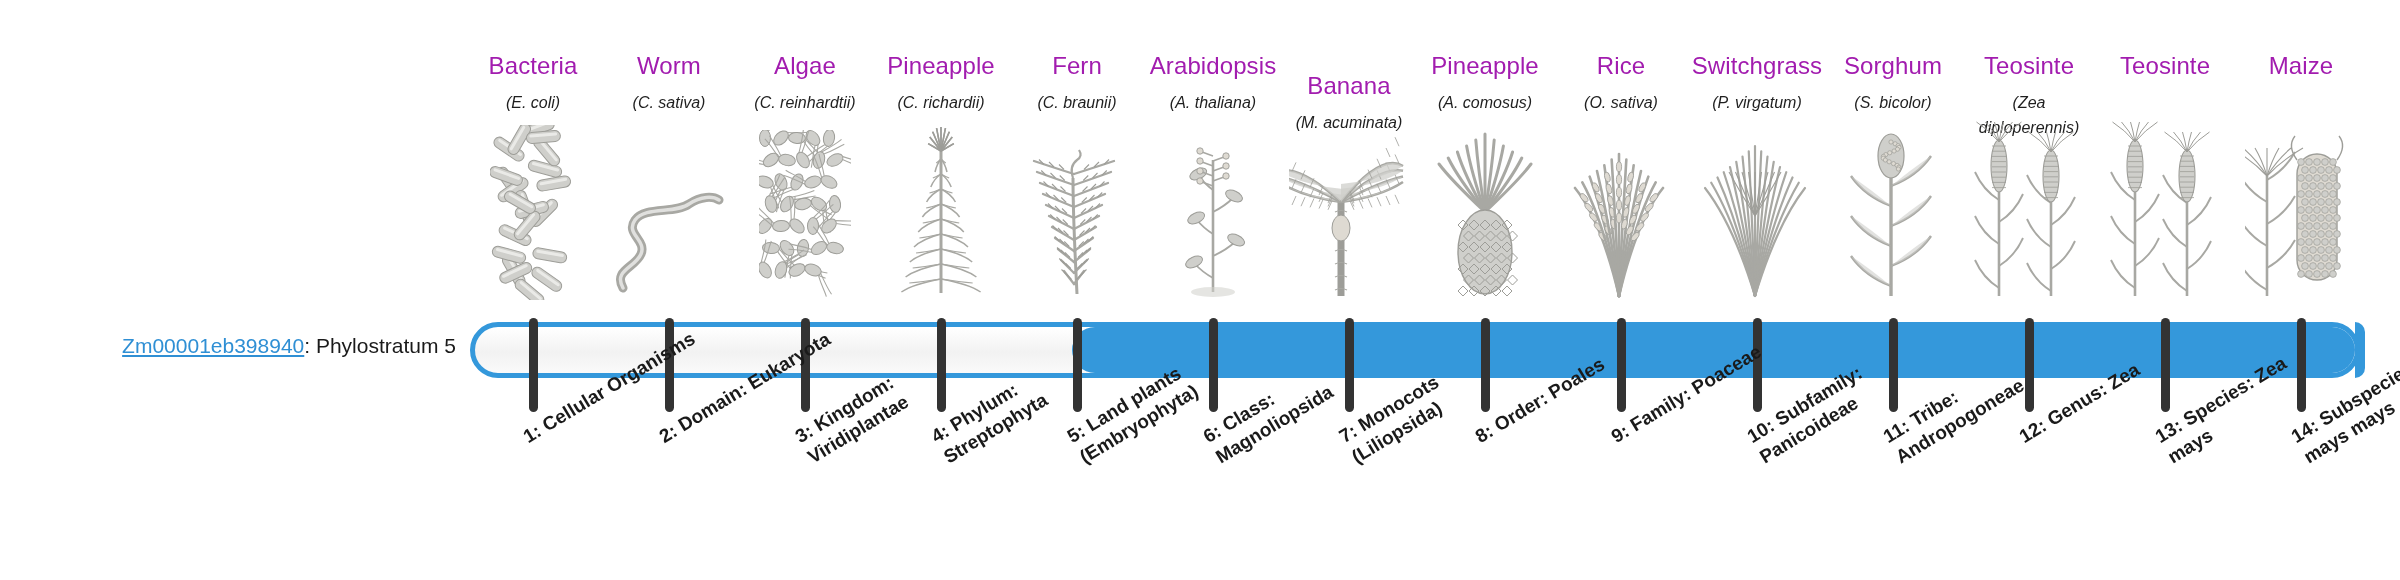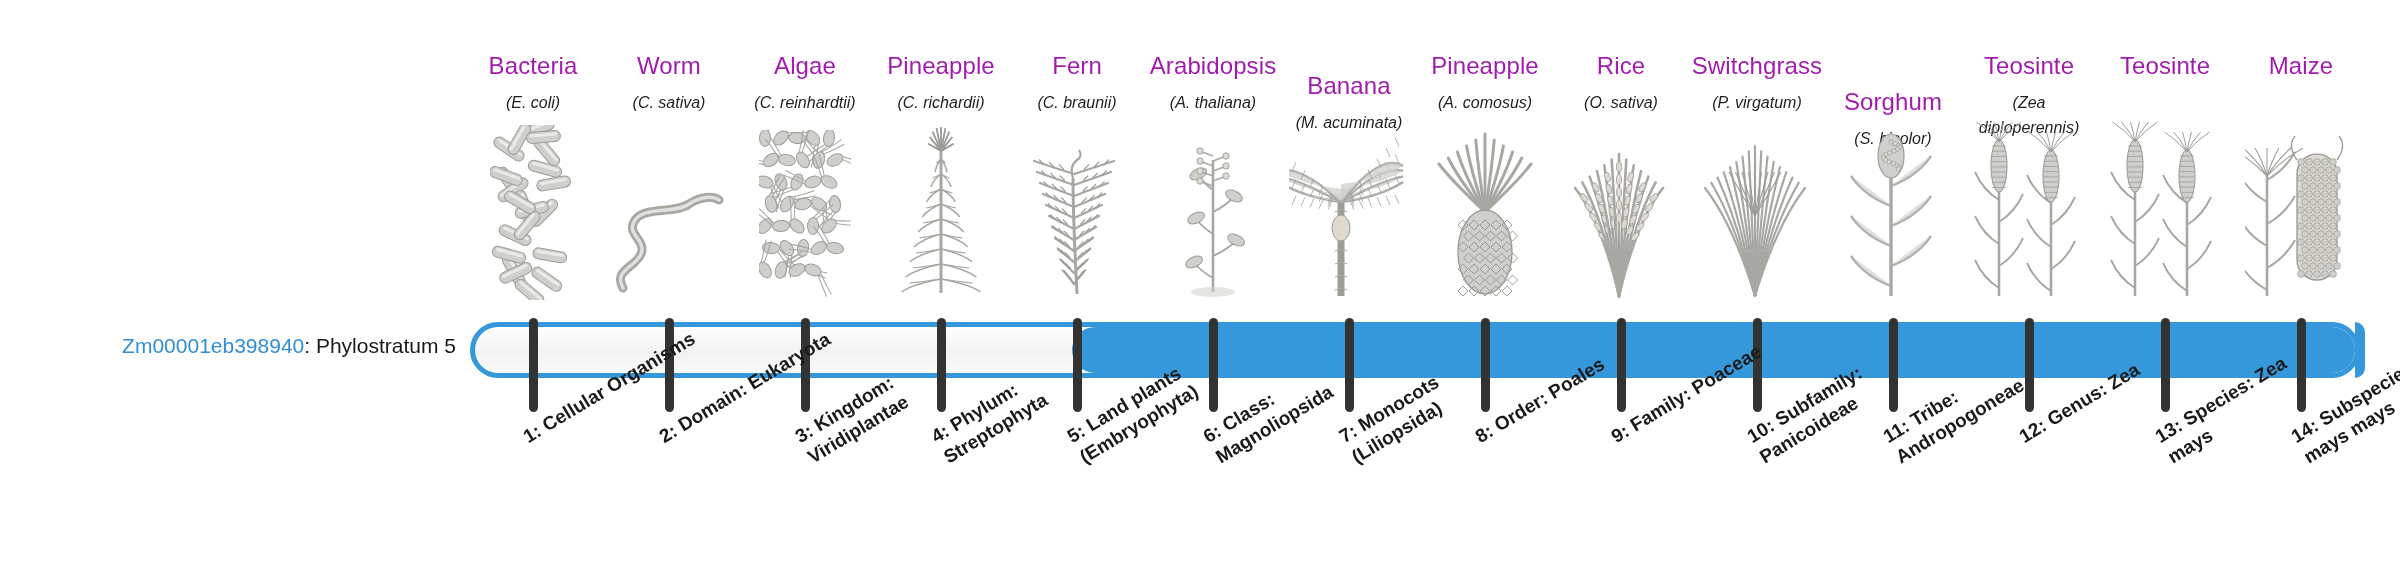--- a/index.html
+++ b/index.html
@@ -9,21 +9,21 @@
     overflow:hidden;position:relative;
   }
   #stage{position:absolute;left:0;top:0;width:2400px;height:580px;}
 
   
   .gene-label{
     position:absolute;left:36px;top:334px;width:420px;
     font-size:21px;color:#1a1a1a;white-space:nowrap;
     text-align:right;
   }
-  .gene-id{color:#2f8fd4;cursor:pointer;}
+  .gene-id{color:#2f8fd4;text-decoration:underline;cursor:pointer;}
 
   
   .col{
     position:absolute;top:54px;width:136px;
     text-align:center;
   }
   .common{
     font-size:24px;color:#a21caf;line-height:24px;
     letter-spacing:.1px;
   }
@@ -789,21 +789,21 @@
           <path d="M54 96 q-10.5 -22 -19.5 -44" fill="none" stroke="#9d9d98" stroke-width="1.1"></path>
           <path d="M54 96 q-7 -22 -13 -44" fill="none" stroke="#9d9d98" stroke-width="1.1"></path>
           <path d="M54 96 q-3.5 -22 -6.5 -44" fill="none" stroke="#9d9d98" stroke-width="1.1"></path>
           <path d="M54 96 q0 -22 0 -44" fill="none" stroke="#9d9d98" stroke-width="1.1"></path>
           <path d="M54 96 q3.5 -22 6.5 -44" fill="none" stroke="#9d9d98" stroke-width="1.1"></path>
           <path d="M54 96 q7 -22 13 -44" fill="none" stroke="#9d9d98" stroke-width="1.1"></path>
           <path d="M54 96 q10.5 -22 19.5 -44" fill="none" stroke="#9d9d98" stroke-width="1.1"></path>
           <path d="M54 96 q14 -22 26 -44" fill="none" stroke="#9d9d98" stroke-width="1.1"></path>
         </svg>
       </div>
-      <div class="col" style="left: 1825px; margin-top: 36px;">
+      <div class="col" style="left: 1825px;">
         <div class="common">Sorghum</div>
         <div class="latin">(S. bicolor)</div>
       </div>
       <div class="art" style="left: 1825px;">
         <svg width="108" height="180" viewBox="0 0 108 180">
           <path d="M52 176 L52 54" stroke="#a8a8a3" stroke-width="3.4" fill="none"></path>
           <path d="M52 166 q-26 -10 -40 -30" fill="none" stroke="#a8a8a3" stroke-width="2.4"></path>
           <path d="M52 166 q-26 -10 -40 -30 q18 12 40 30 z" fill="#cfcfcb" opacity=".6"></path>
           <path d="M52 146 q26 -10 40 -30" fill="none" stroke="#a8a8a3" stroke-width="2.4"></path>
           <path d="M52 146 q26 -10 40 -30 q-18 12 -40 30 z" fill="#cfcfcb" opacity=".6"></path>

